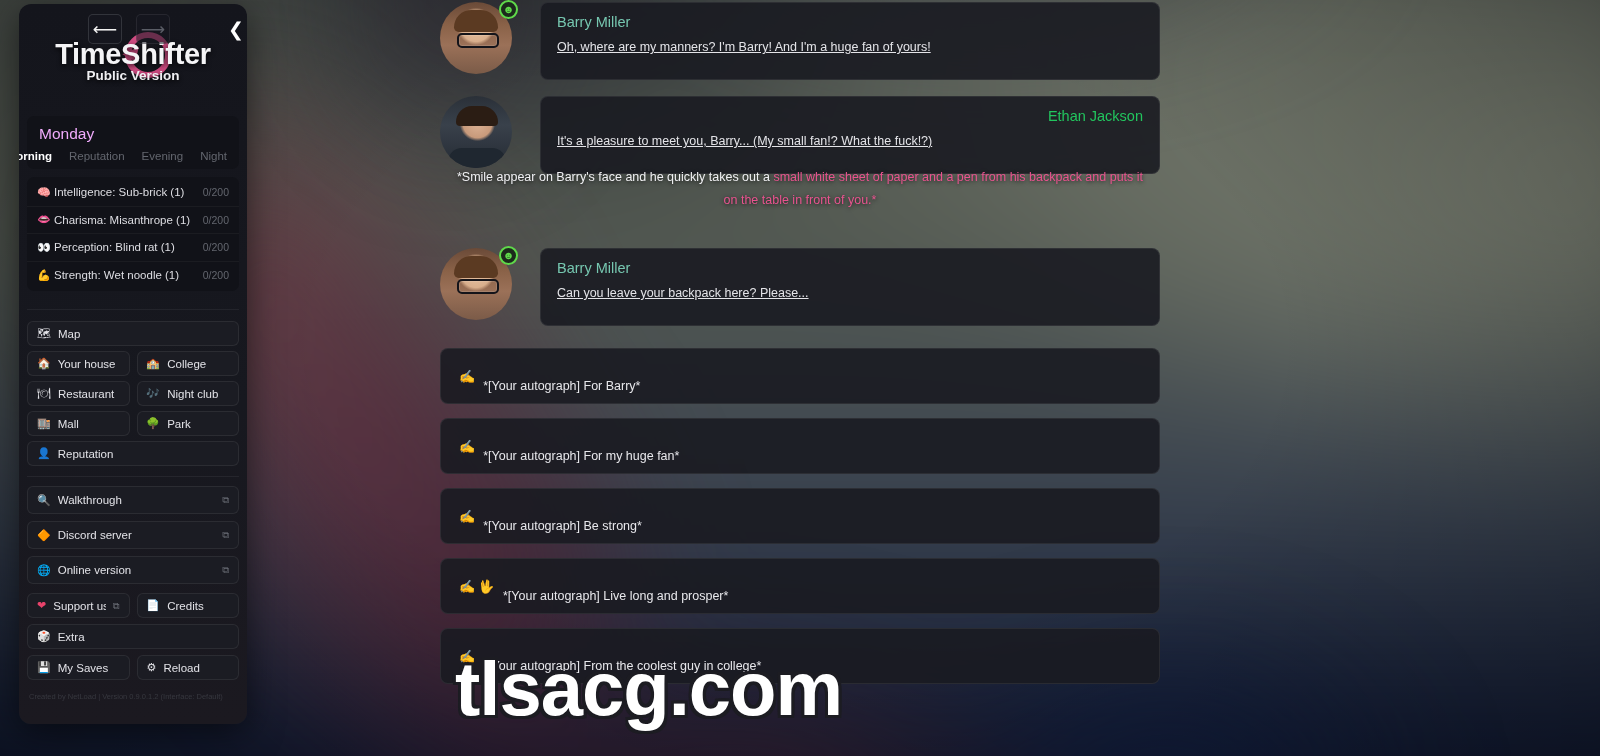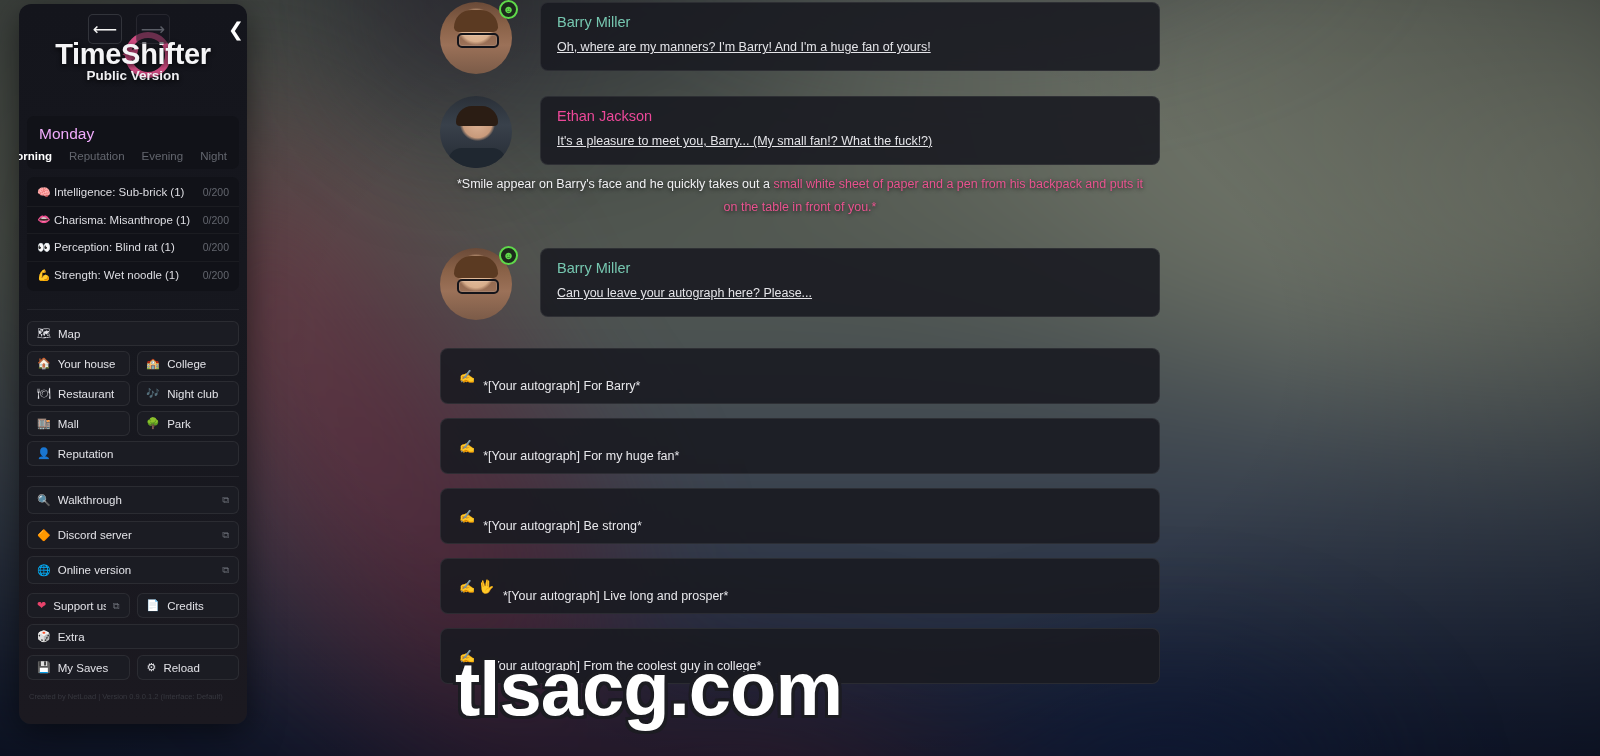--- a/index.html
+++ b/index.html
@@ -316,40 +316,40 @@
     line-height: 15px;
     text-align: center;
     font-weight: bold;
   }
 
   .bubble {
     flex: 1;
     background: rgba(26,27,33,0.90);
     border: 1px solid rgba(255,255,255,0.07);
     border-radius: 8px;
-    padding: 11px 16px 14px 16px;
+    padding: 11px 16px 23px 16px;
     min-height: 66px;
   }
   .speaker {
     font-size: 14.5px;
     margin-bottom: 9px;
   }
   .speaker.barry { color: #76c7b0; }
-  .speaker.ethan { color: #ec4899; }
+  .speaker.ethan { color: #22c55e; text-align: right; }
   .line {
     font-size: 12.5px;
     color: #e4e4e8;
     line-height: 1.35;
     text-decoration: underline;
   }
 
   #narration {
     position: absolute;
     left: 10px;
-    top: 173px;
+    top: 166px;
     width: 700px;
     text-align: center;
     font-size: 12.5px;
     line-height: 1.85;
     color: #f0f0f3;
     text-shadow: 0 1px 4px rgba(0,0,0,0.75);
   }
   #narration .hl { color: #e8538f; }
 
   .choice {
@@ -569,21 +569,21 @@
     <span>*Smile appear on Barry's face and he quickly takes out a </span><span class="hl">small white sheet of paper and a pen from his backpack and puts it on the table in front of you.*</span>
   </div>
 
   <div class="msg" style="top:248px;">
     <div class="avatar-wrap">
       <div class="avatar barry"></div>
       <div class="mood">☻</div>
     </div>
     <div class="bubble">
       <div class="speaker barry">Barry Miller</div>
-      <div class="line">Can you leave your autograph here? Please...</div>
+      <div class="line">Can you leave your backpack here? Please...</div>
     </div>
   </div>
 
   <div class="choice" style="top:348px;">
     <span class="cico">✍</span>
     <span class="ctext">*[Your autograph] For Barry*</span>
   </div>
   <div class="choice" style="top:418px;">
     <span class="cico">✍</span>
     <span class="ctext">*[Your autograph] For my huge fan*</span>

